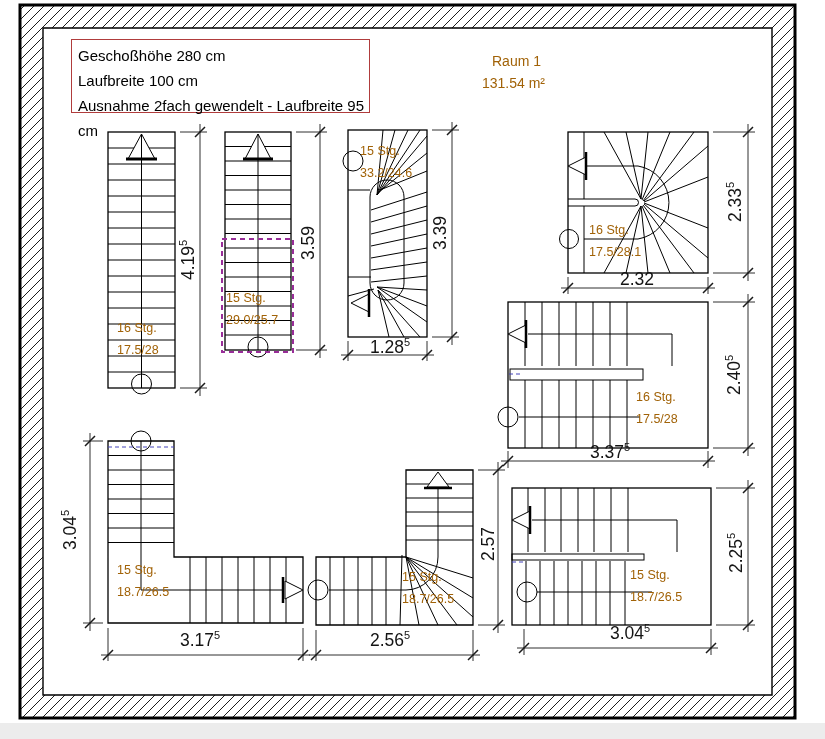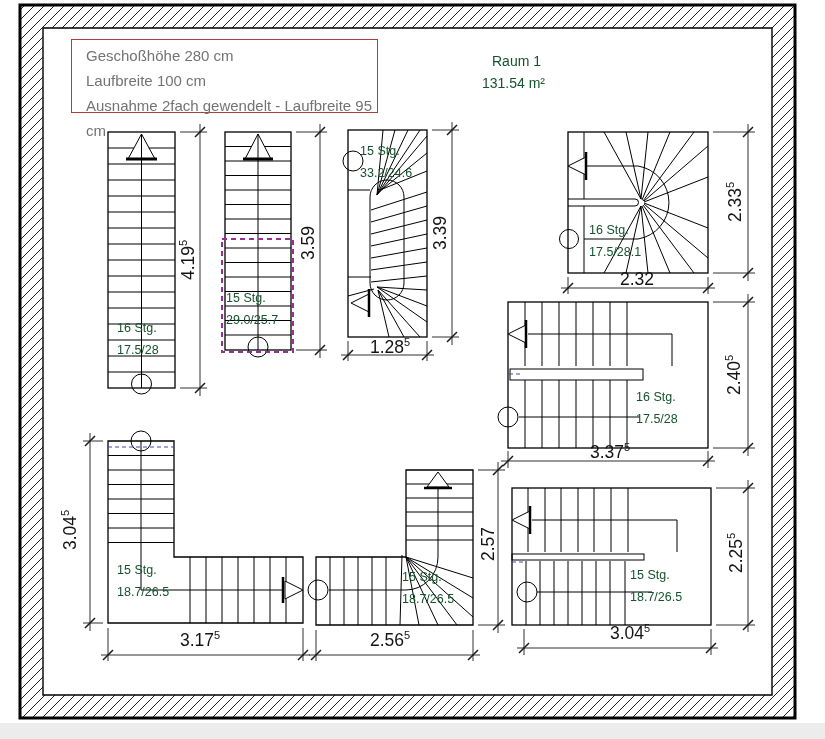--- a/index.html
+++ b/index.html
@@ -1,26 +1,26 @@
 <!DOCTYPE html>
 <html><head>
 <meta charset="utf-8">
 <style>
   html,body{margin:0;padding:0;background:#fff;}
   .canvas{position:relative;width:825px;height:739px;background:#ffffff;overflow:hidden;
           font-family:"Liberation Sans", sans-serif;}
   .canvas svg{position:absolute;left:0;top:0;}
-  .lbl{position:absolute;white-space:nowrap;color:#14532d;}
+  .lbl{position:absolute;white-space:nowrap;color:#a16207;}
   .slabel{font-size:12.5px;line-height:22px;}
   .dim{font-size:17.5px;color:#141414;transform:translate(-50%,-50%);}
   .dim.vert{transform:translate(-50%,-50%) rotate(-90deg);}
   .dim sup{font-size:11px;line-height:0;}
   .infobox{position:absolute;left:71px;top:39px;width:291px;height:69px;
-           border:1.5px solid #b03c3c;background:#fff;padding:3px 0 0 14px;
-           font-size:15px;line-height:25px;color:#737373;}
+           border:1.5px solid #b03c3c;background:#fff;padding:3px 0 0 6px;
+           font-size:15px;line-height:25px;color:#000000;}
   .room1{font-size:14px;}
   .room2{font-size:14px;text-align:center;}
 </style>
 </head>
 <body>
 
 <div class="canvas">
 <svg width="825" height="739" viewBox="0 0 825 739">
   <defs>
     <pattern id="hatch" width="10" height="10" patternUnits="userSpaceOnUse">

